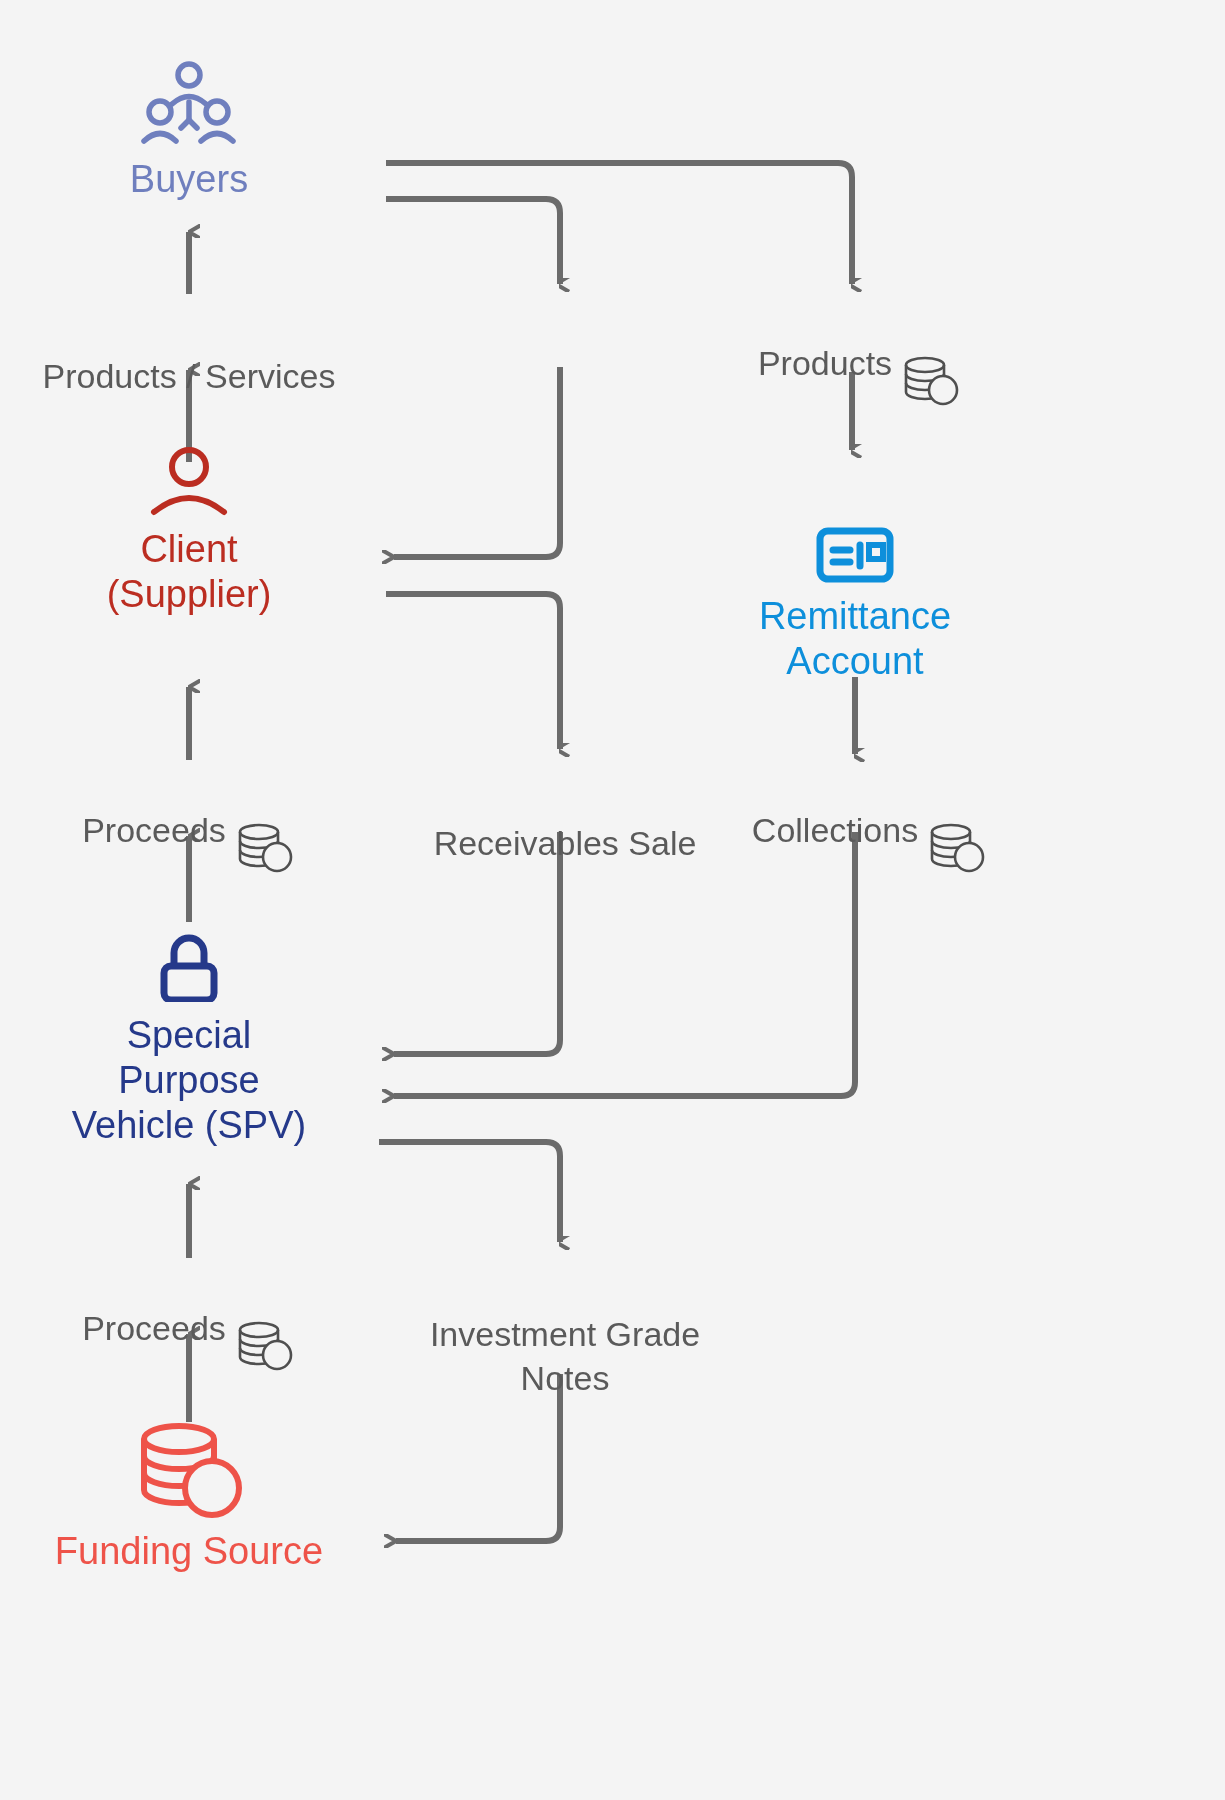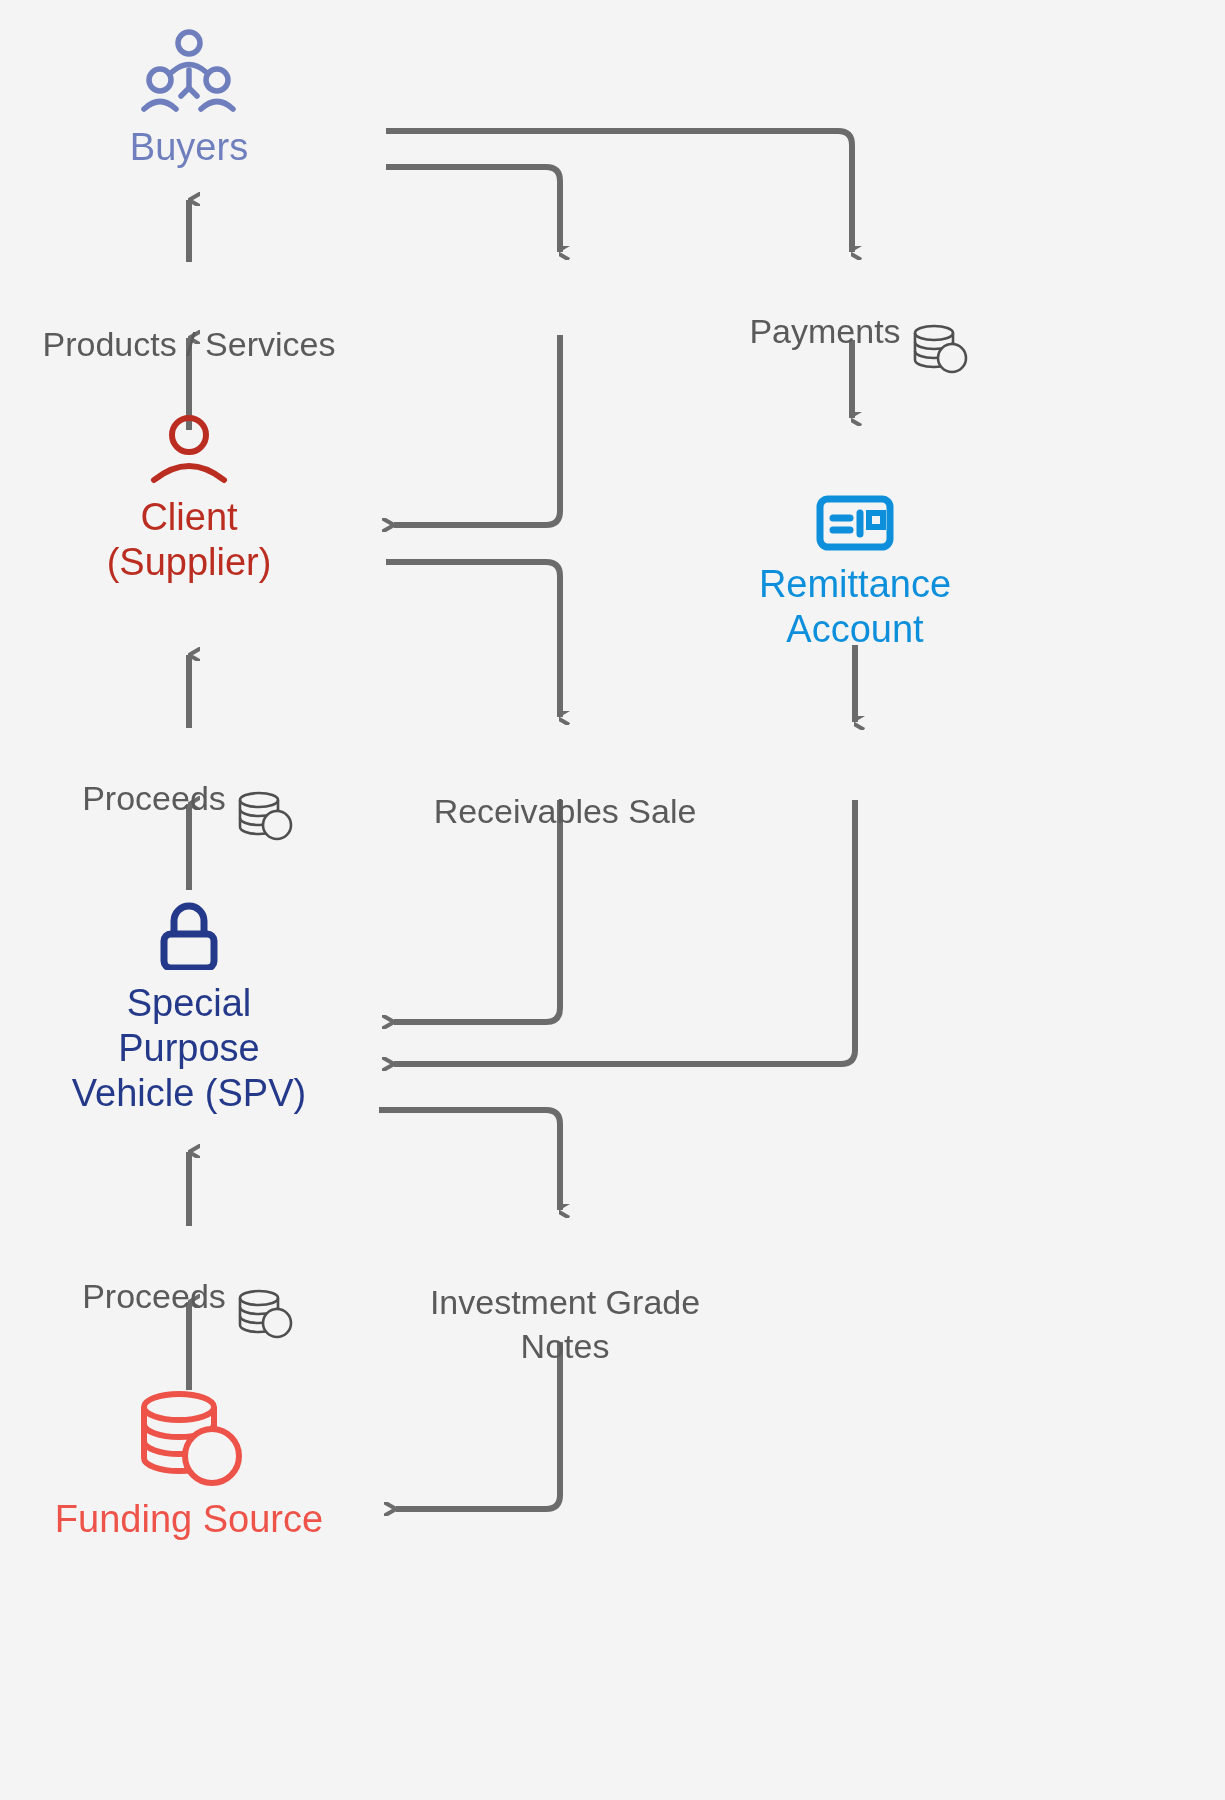--- a/index.html
+++ b/index.html
@@ -11,20 +11,21 @@
     width: 1225px;
     height: 1800px;
     font-family: "Liberation Sans", sans-serif;
     overflow: hidden;
   }
   #diagram-root {
     position: relative;
     width: 1225px;
     height: 1574px;
     background: #f4f4f4;
+    margin-top: 32px;
   }
   svg.layer {
     position: absolute;
     top: 0;
     left: 0;
     width: 1225px;
     height: 1800px;
   }
   .node {
     position: absolute;
@@ -179,21 +180,21 @@
     </span>
     <span class="node-label node-text" style="color:#ee5349;">Funding Source</span>
   </div>
 
   <div class="flow-label" style="left:9px; top:278px; width:360px;">
     <span>Products / Services</span>
   </div>
 
 
   <div class="flow-label with-icon" style="left:710px; top:278px; width:300px;">
-    <span>Payments</span>
+    <span>Products</span>
     <span class="icon-slot">
       <svg width="62" height="52" viewBox="0 0 62 52" fill="none" stroke="#4f4f4f" stroke-width="2.6">
         <ellipse cx="25" cy="11" rx="19" ry="7"></ellipse>
         <path d="M6 11 V38 a19 7 0 0 0 38 0 V11"></path>
         <path d="M6 20 a19 7 0 0 0 38 0"></path>
         <path d="M6 29 a19 7 0 0 0 38 0"></path>
         <circle cx="43" cy="36" r="14" fill="#f4f4f4"></circle>
       </svg>
     </span>
   </div>
@@ -208,20 +209,32 @@
         <path d="M6 29 a19 7 0 0 0 38 0"></path>
         <circle cx="43" cy="36" r="14" fill="#f4f4f4"></circle>
       </svg>
     </span>
   </div>
 
   <div class="flow-label" style="left:400px; top:745px; width:330px;">
     <span>Receivables Sale</span>
   </div>
 
+  <div class="flow-label with-icon" style="left:720px; top:745px; width:300px;">
+    <span>Collections</span>
+    <span class="icon-slot">
+      <svg width="62" height="52" viewBox="0 0 62 52" fill="none" stroke="#4f4f4f" stroke-width="2.6">
+        <ellipse cx="25" cy="11" rx="19" ry="7"></ellipse>
+        <path d="M6 11 V38 a19 7 0 0 0 38 0 V11"></path>
+        <path d="M6 20 a19 7 0 0 0 38 0"></path>
+        <path d="M6 29 a19 7 0 0 0 38 0"></path>
+        <circle cx="43" cy="36" r="14" fill="#f4f4f4"></circle>
+      </svg>
+    </span>
+  </div>
 
   <div class="flow-label with-icon" style="left:29px; top:1243px; width:320px;">
     <span>Proceeds</span>
     <span class="icon-slot">
       <svg width="62" height="52" viewBox="0 0 62 52" fill="none" stroke="#4f4f4f" stroke-width="2.6">
         <ellipse cx="25" cy="11" rx="19" ry="7"></ellipse>
         <path d="M6 11 V38 a19 7 0 0 0 38 0 V11"></path>
         <path d="M6 20 a19 7 0 0 0 38 0"></path>
         <path d="M6 29 a19 7 0 0 0 38 0"></path>
         <circle cx="43" cy="36" r="14" fill="#f4f4f4"></circle>

